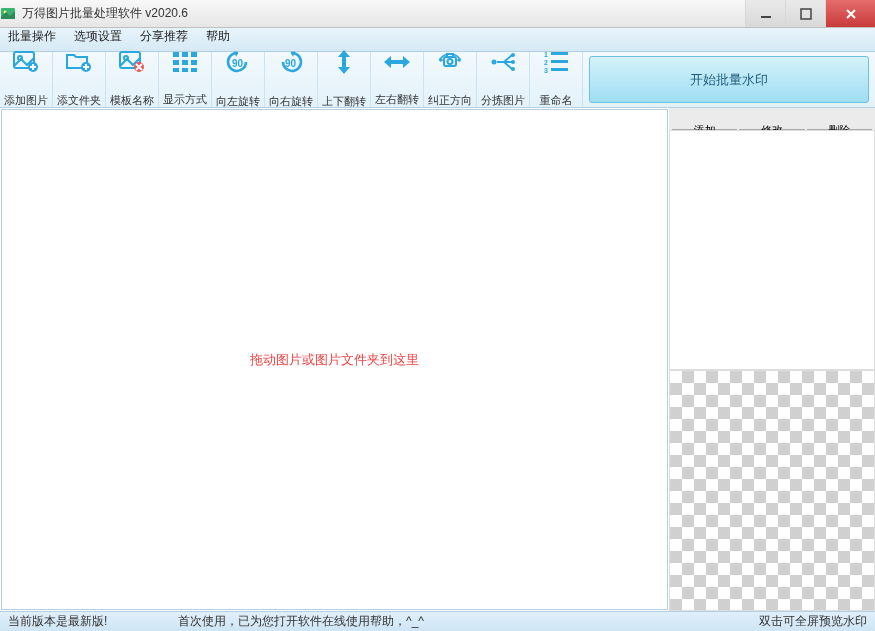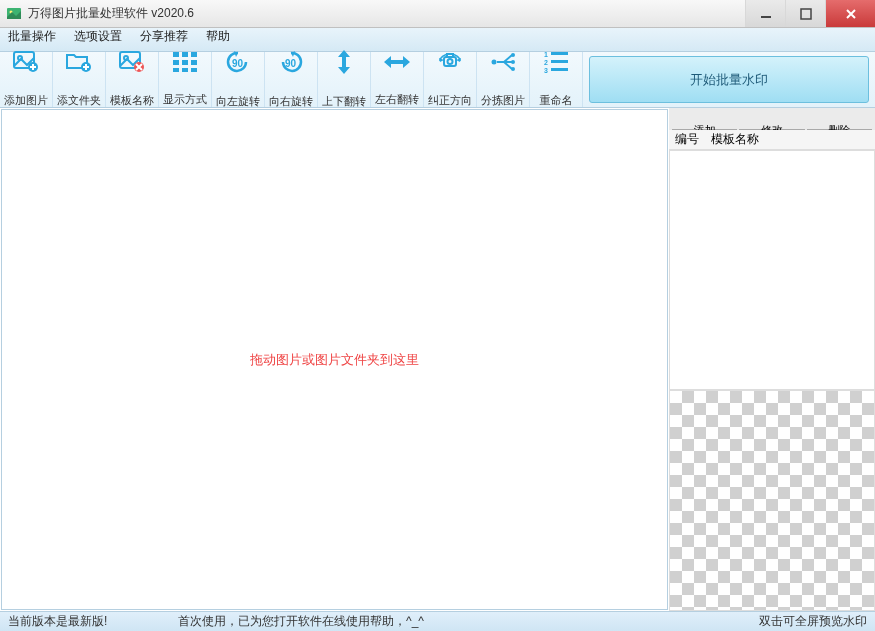--- a/index.html
+++ b/index.html
@@ -4,21 +4,21 @@
   <style>
     * { box-sizing: border-box; margin: 0; padding: 0; font-family: "Microsoft YaHei", SimSun, sans-serif; }
     body { width: 875px; height: 631px; background: #fff; overflow: hidden; }
     
     .titlebar {
       height: 28px;
       background: linear-gradient(to bottom, #f8f8f8, #e6e6e6);
       border-bottom: 1px solid #c0c0c0;
       display: flex;
       align-items: center;
-      padding-left: 6px;
+      padding-left: 0;
     }
     .titlebar .app-icon { width: 16px; height: 16px; margin-right: 6px; }
     .titlebar .title { font-size: 12px; color: #333; flex: 1; }
     .titlebar .win-btns { display: flex; height: 100%; }
     .titlebar .win-btn { width: 40px; display: flex; align-items: center; justify-content: center; border-left: 1px solid #d8d8d8; }
     .titlebar .win-btn.min { background: linear-gradient(#eaeaea,#d8d8d8); }
     .titlebar .win-btn.max { background: linear-gradient(#eaeaea,#d8d8d8); }
     .titlebar .win-btn.close { background: linear-gradient(#e56c6c,#c93a3a); width: 50px; }
     
     .menubar {
@@ -312,24 +312,20 @@
 <div class="main-area">
   <div class="drop-zone">
     <span>拖动图片或图片文件夹到这里</span>
   </div>
   <div class="right-panel">
     <div class="template-btns">
       <div class="pbtn">添加</div>
       <div class="pbtn">修改</div>
       <div class="pbtn">删除</div>
     </div>
-    <div class="template-header">
-      <div class="col1">编号</div>
-      <div class="col2">模板名称</div>
-    </div>
     <div class="template-list"></div>
     <div class="preview"></div>
   </div>
 </div>
 
 <div class="statusbar">
   <span class="sb-left">当前版本是最新版!</span>
   <span class="sb-mid">首次使用，已为您打开软件在线使用帮助，^_^</span>
   <span class="sb-right">双击可全屏预览水印</span>
 </div>

